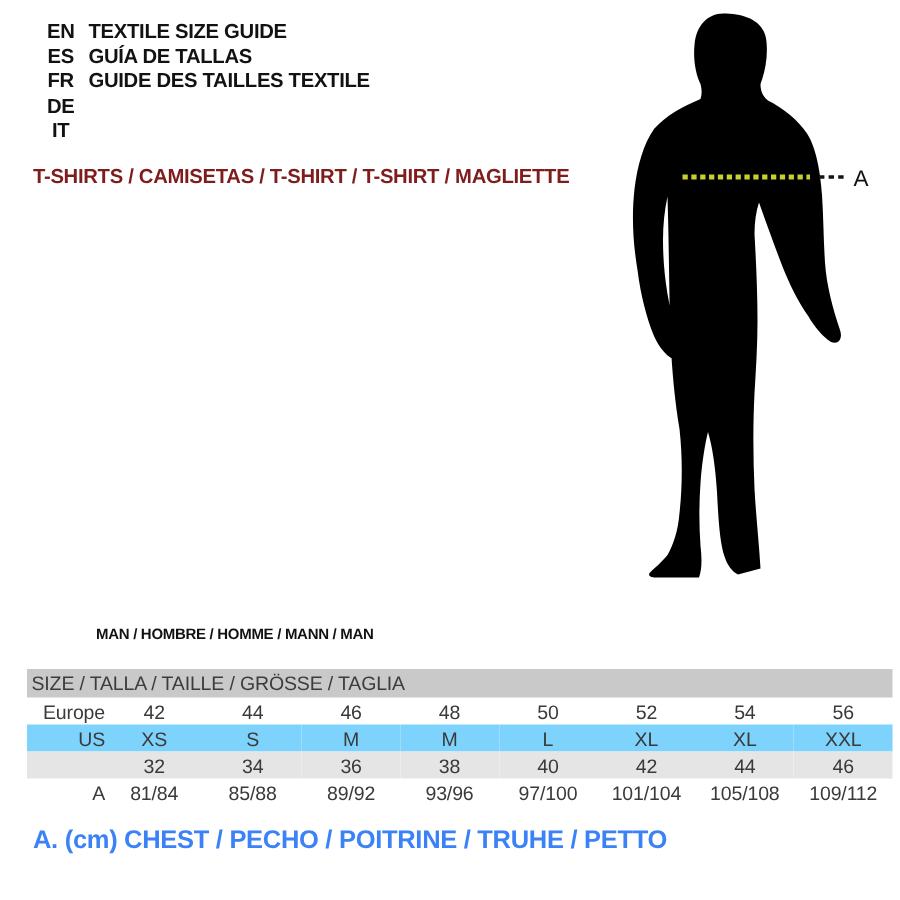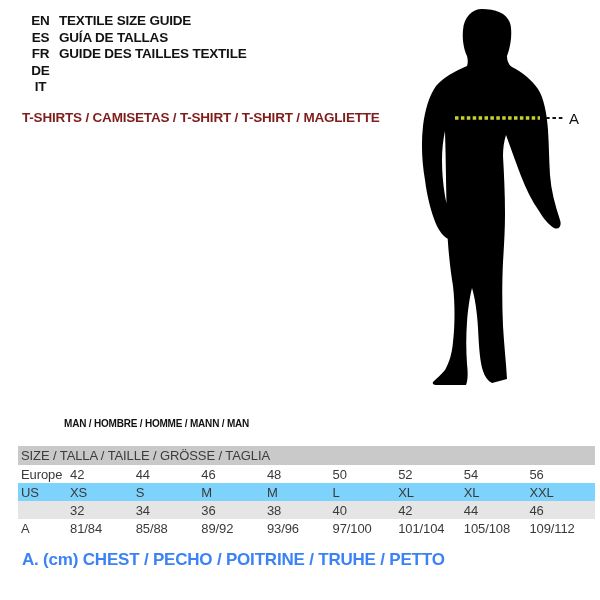--- a/index.html
+++ b/index.html
@@ -20,22 +20,22 @@
   .figure-svg text { font-family:"Liberation Sans", sans-serif; font-size:15px; fill:#111; }
   
   .gender-line { position:absolute; top:418px; left:20px; font-weight:bold;
                  font-size:10px; letter-spacing:-0.2px; color:#121212;margin-left:44px; }
   
   .size-table { position:absolute; top:446px; left:18px; width:577px;
                 border-collapse:collapse; table-layout:fixed;
                 font-size:13px; color:#3a3a3a; letter-spacing:-0.1px; }
   .size-table th { background:#c9c9c9; text-align:left; font-weight:normal;
                    font-size:13px; color:#3c3c3c; height:17px; padding:1px 0 1px 3px; }
-  .size-table td { height:18px; padding:0; font-weight:normal; }
-  .size-table td.rowlabel { text-align:left; padding-left:3px; }
+  .size-table td { text-align:center; height:18px; padding:0; font-weight:normal; }
+  .size-table td.rowlabel { text-align:right; padding-left:3px; }
   tr.shade-a td { background:#7dd3fc; }
   tr.shade-b td { background:#e5e5e5; }
   
   .footnote { position:absolute; top:550px; left:22px; font-weight:bold;
               font-size:17px; letter-spacing:-0.2px; color:#3b82f6; }
 </style>
 </head>
 <body>
 
 <div class="canvas">

